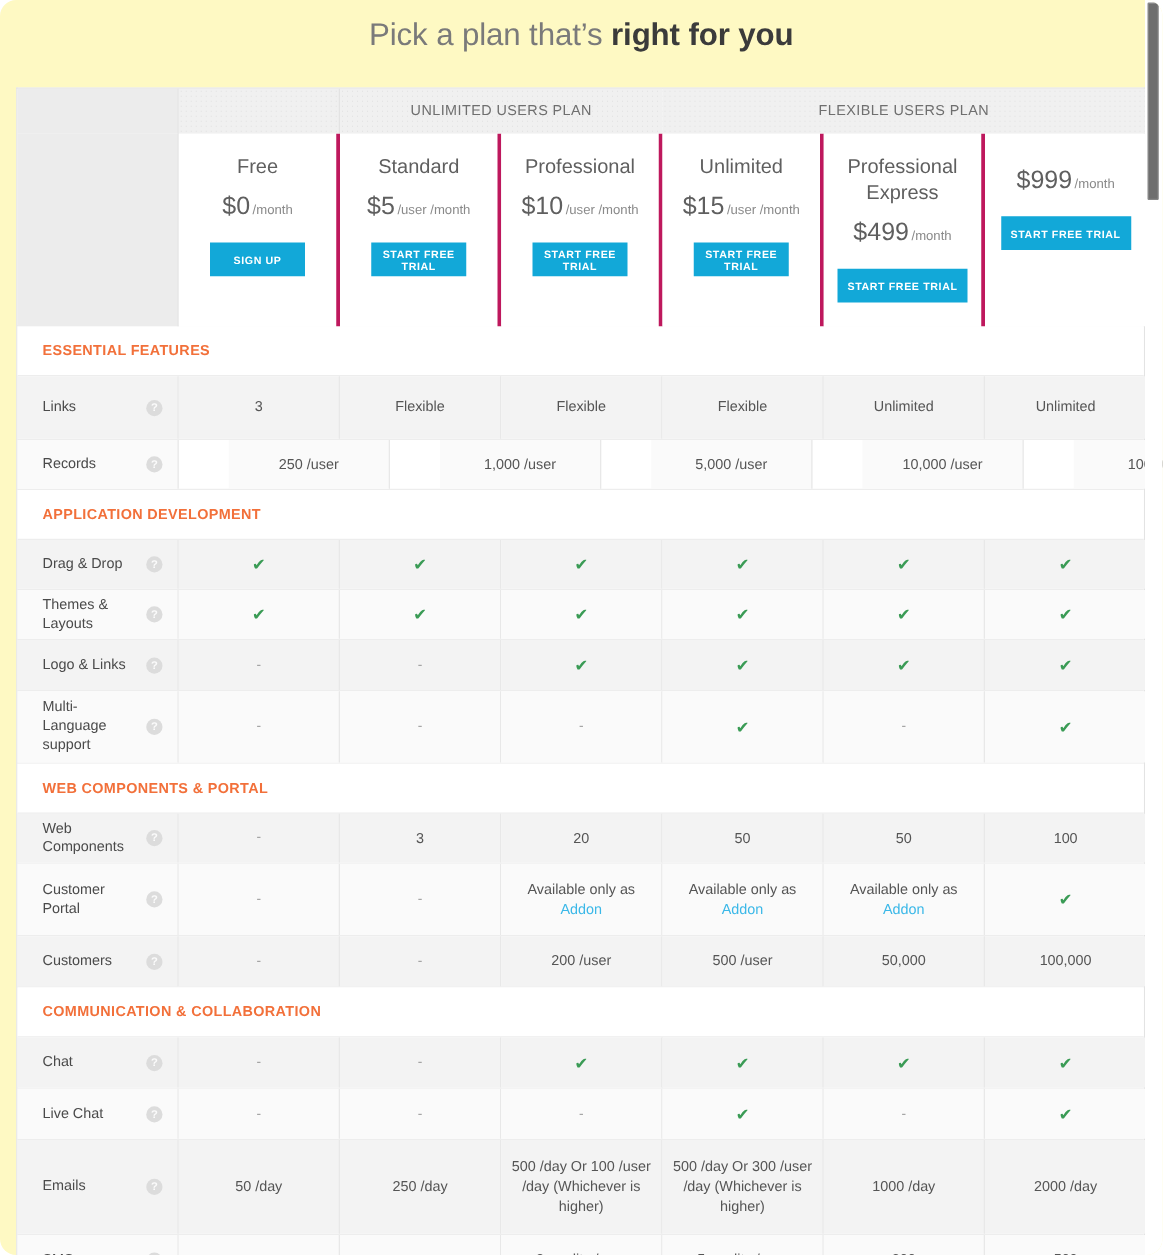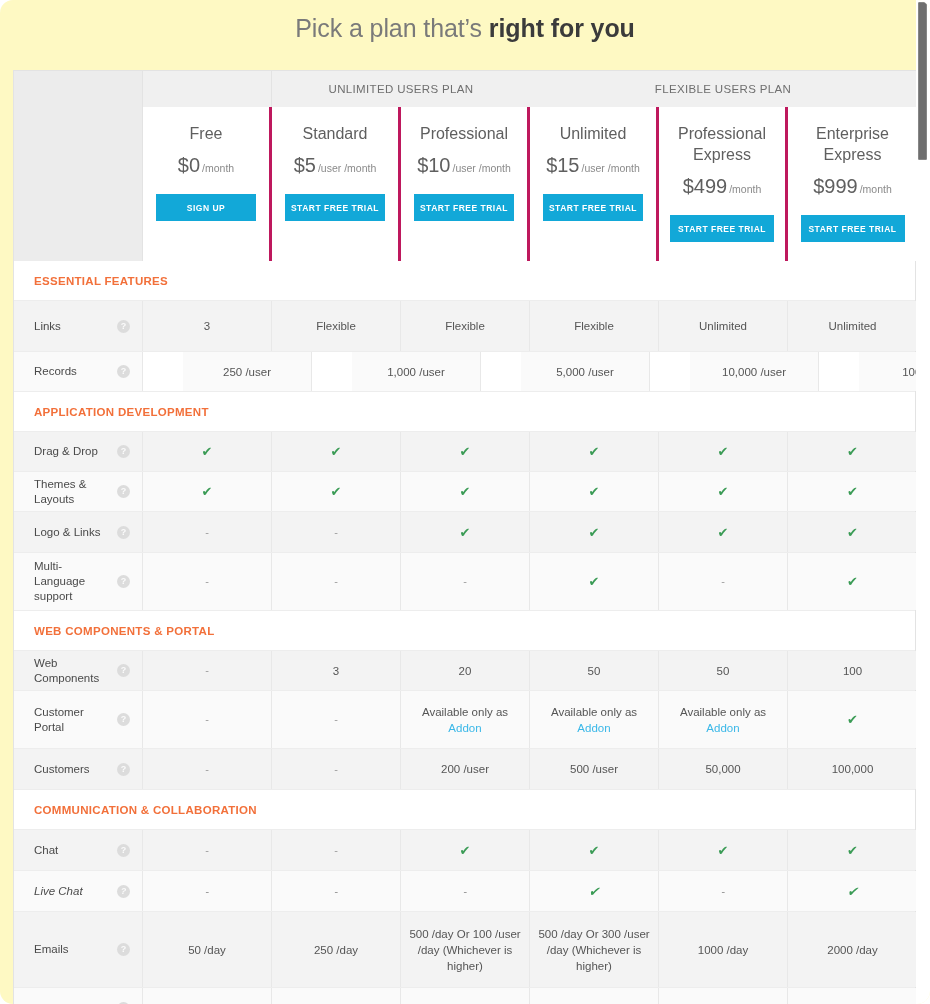--- a/index.html
+++ b/index.html
@@ -123,21 +123,21 @@
   .cta {
     margin-top: 17px;
     background: #12a8d8;
     color: #ffffff;
     border: none;
     font-family: "Liberation Sans", sans-serif;
     font-size: 8.5px;
     font-weight: 700;
     letter-spacing: 0.5px;
     height: 27px;
-    width: 100px;
+    width: 76px;
     cursor: pointer;
     display: flex;
     align-items: center;
     justify-content: center;
   }
   .cta.wide { width: 104px; }
 
   
   .section-row {
     height: 40px;
@@ -262,21 +262,20 @@
           <div class="plan-name">Unlimited</div>
           <div class="plan-price-line"><span class="plan-amount">$15</span><span class="plan-unit">/user /month</span></div>
           <button class="cta">START FREE TRIAL</button>
         </div>
         <div class="c-plan plan-card">
           <div class="plan-name">Professional Express</div>
           <div class="plan-price-line"><span class="plan-amount">$499</span><span class="plan-unit">/month</span></div>
           <button class="cta wide">START FREE TRIAL</button>
         </div>
         <div class="c-plan plan-card last">
-          <div class="plan-name">Enterprise Express</div>
           <div class="plan-price-line"><span class="plan-amount">$999</span><span class="plan-unit">/month</span></div>
           <button class="cta wide">START FREE TRIAL</button>
         </div>
       </div>
 
     <div id="sections-host">
         <div class="section-row">
           <span class="section-title">ESSENTIAL FEATURES</span>
         </div>
         <div class="row feat-row odd" style="height: 51px;">
@@ -521,21 +520,21 @@
           <div class="c-plan cell">
             <span class="check">✔</span>
           </div>
           <div class="c-plan cell">
             <span class="check">✔</span>
           </div>
           <div class="c-plan cell last">
             <span class="check">✔</span>
           </div>
         </div>
-        <div class="row feat-row even" style="height: 41px; font-style: italic;">
+        <div class="row feat-row even" style="height: 41px;">
           <div class="c-feat cell cell-feat">
             <span class="feat-label">Live Chat</span>
             <span class="help-icon">?</span>
           </div>
           <div class="c-plan cell">
             <span class="dash">-</span>
           </div>
           <div class="c-plan cell">
             <span class="dash">-</span>
           </div>

